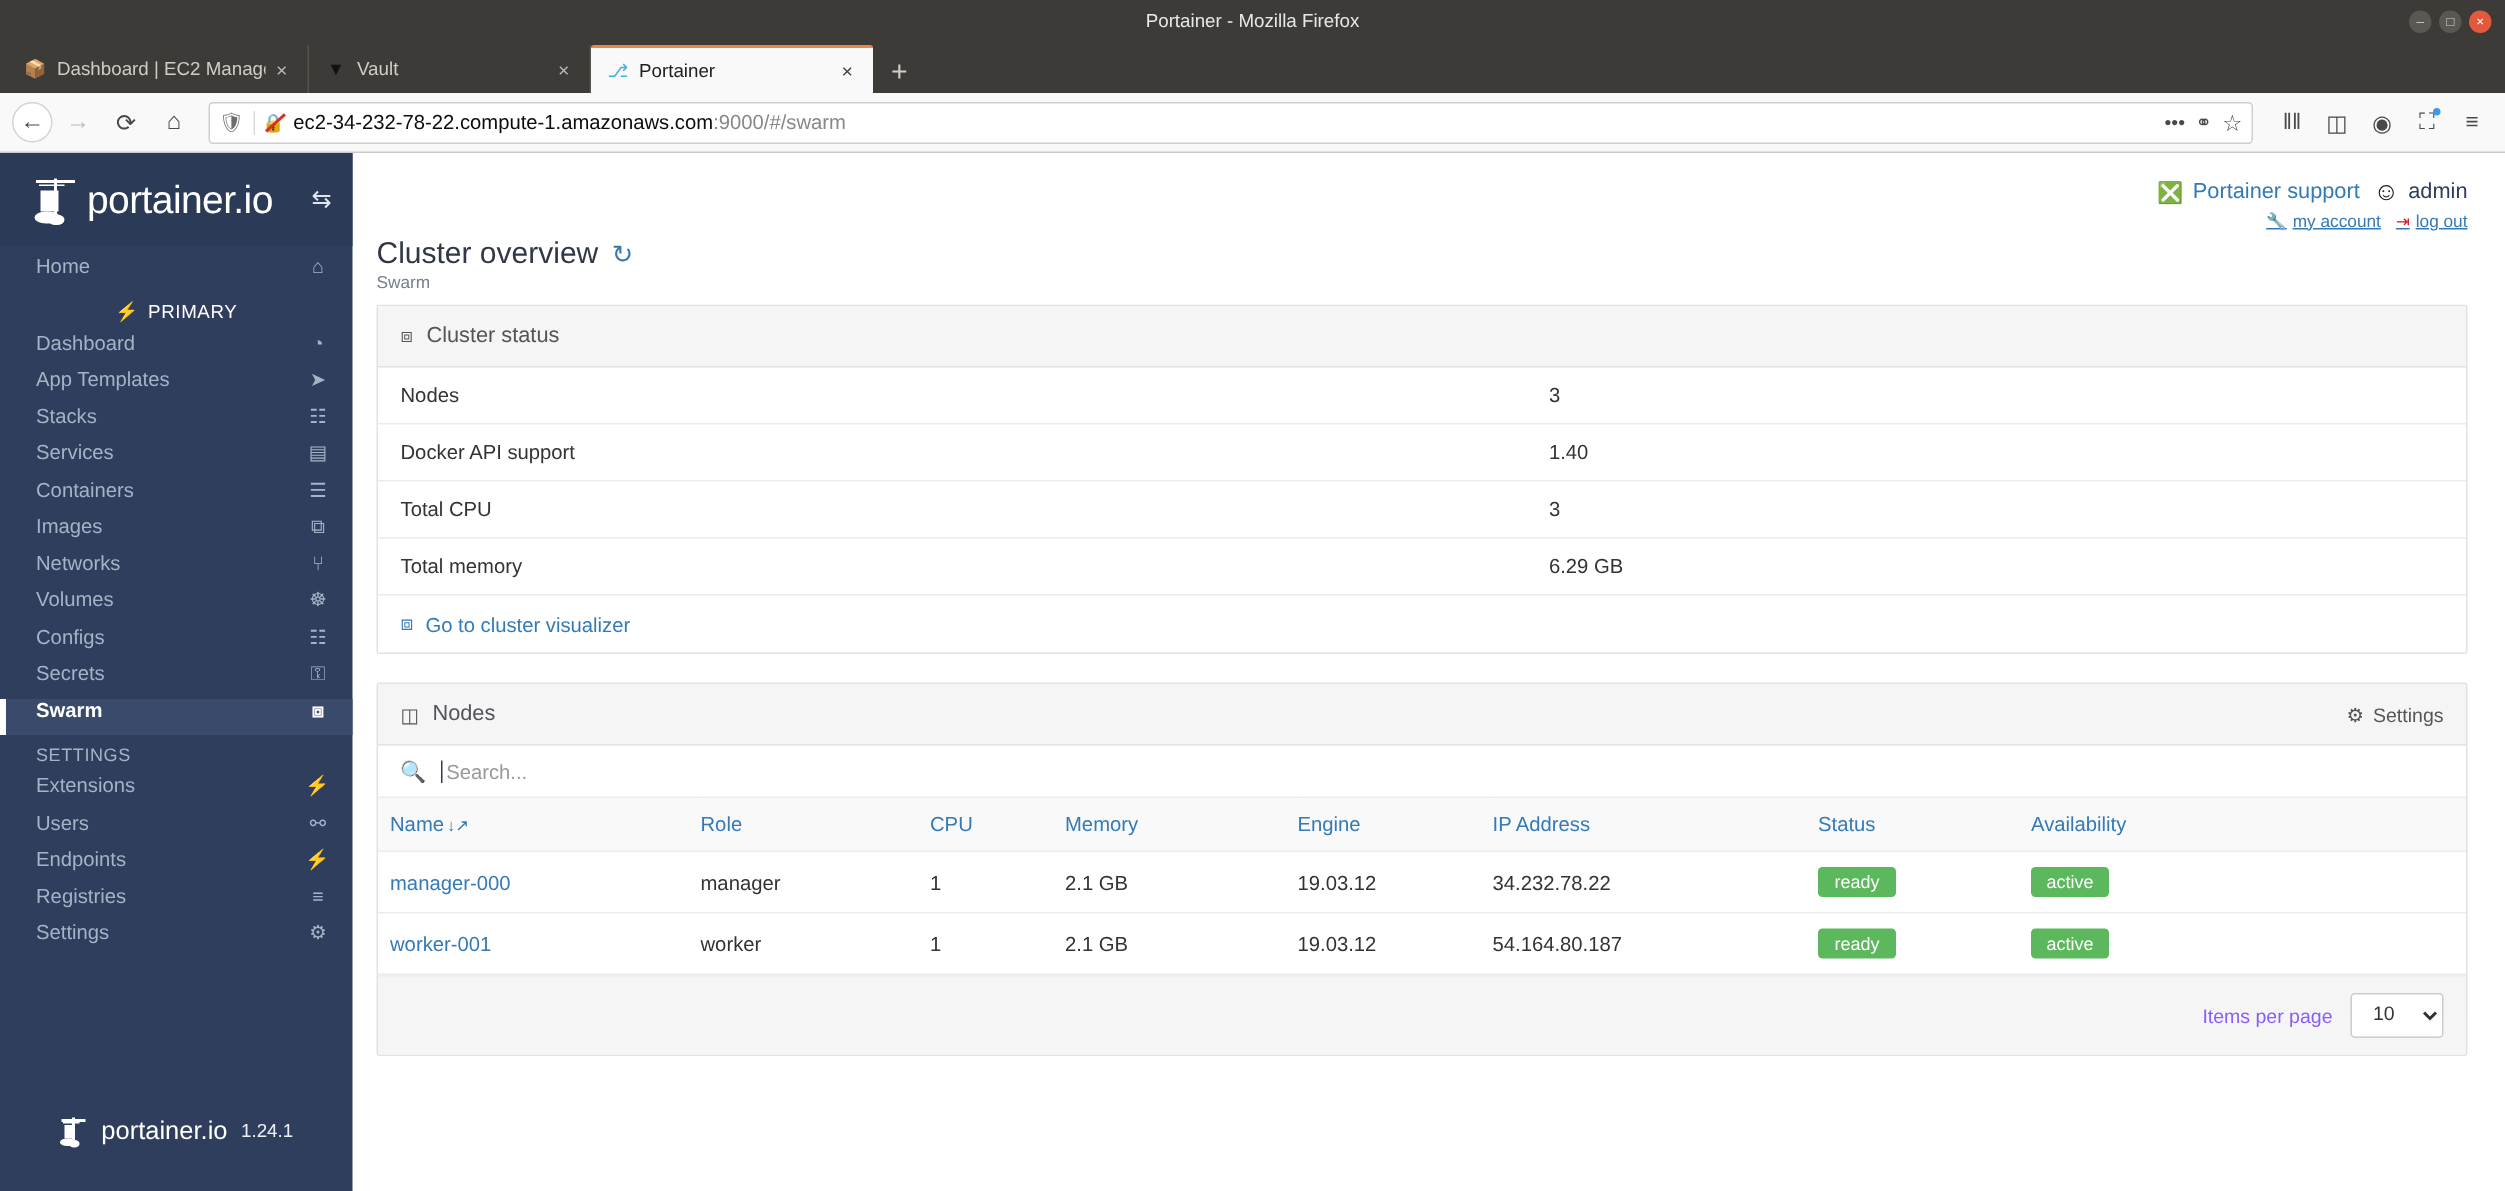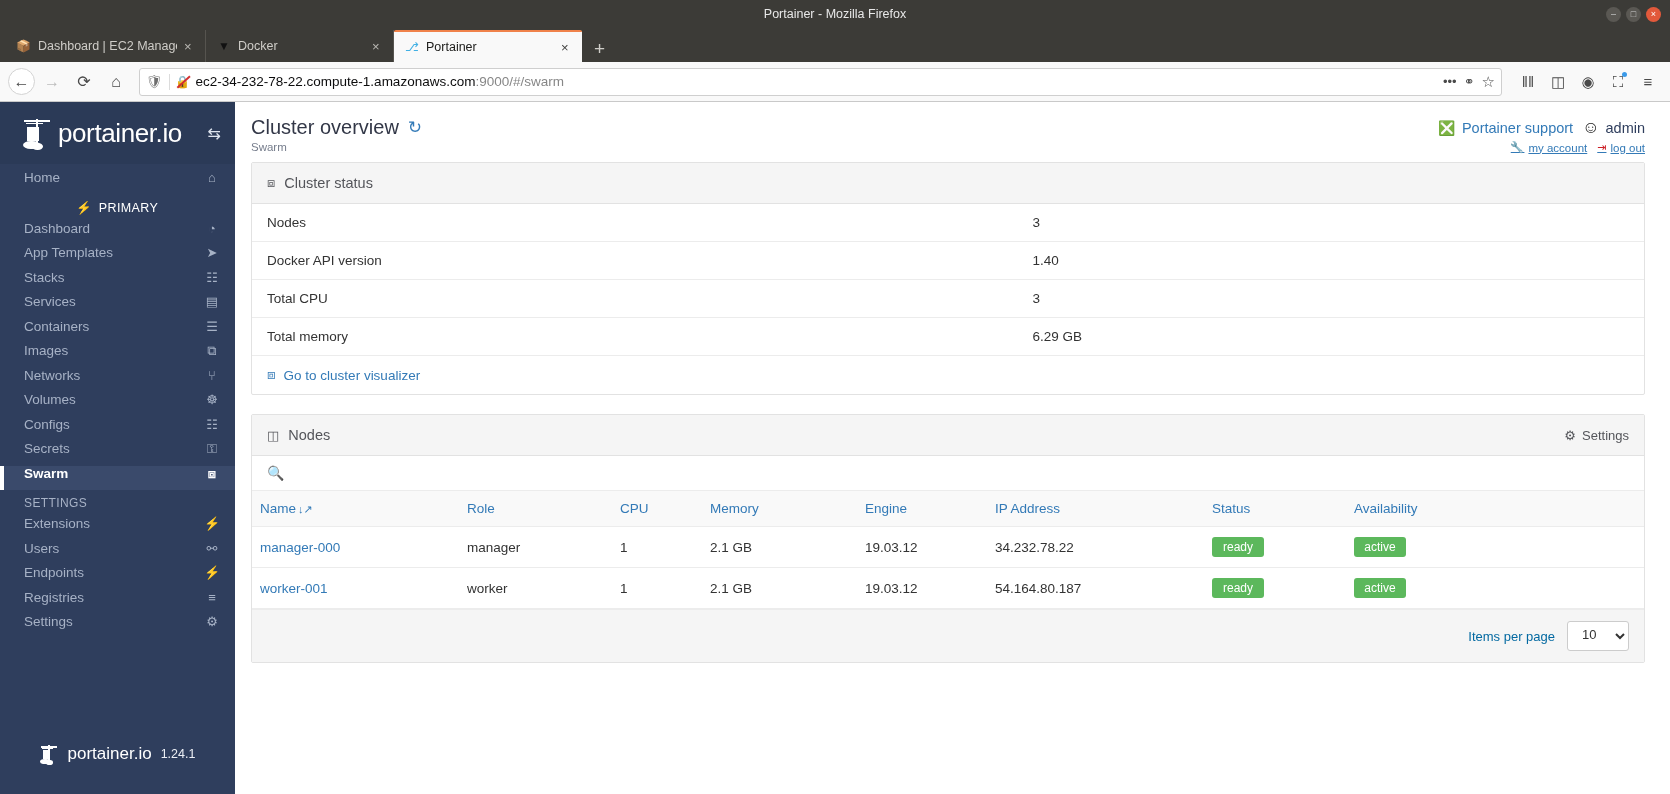--- a/index.html
+++ b/index.html
@@ -117,21 +117,21 @@
   .crane .mast { position:absolute; left:46%; top:8%; width:2px; height:74%; background:#fff; }
   .crane .boom { position:absolute; left:8%; top:12%; width:84%; height:2px; background:#fff; }
   .crane .boom2 { position:absolute; left:14%; top:20%; width:55%; height:1.5px; background:#fff; }
   .crane .cab { position:absolute; left:16%; top:33%; width:40%; height:40%; background:#fff; }
   .crane .cloud { position:absolute; left:4%; bottom:2%; width:56%; height:26%; background:#fff; border-radius:50%; }
   .crane .cloud2 { position:absolute; left:34%; bottom:0%; width:36%; height:22%; background:#fff; border-radius:50%; }
 
   
   .main { flex: 1; min-width: 0; background: #ffffff; display: flex; flex-direction: column; overflow: hidden; }
   .page-head { padding: 14px 25px 8px 16px; display: flex; align-items: flex-start; }
-  .ph-left { flex: 1; }
+  .ph-left { flex: 1; margin-top: 42px; }
   .ph-title { font-size: 20px; color: #323747; display: flex; align-items: center; gap: 9px; }
   .ph-refresh { color: #337ab7; font-size: 17px; }
   .ph-sub { font-size: 11.5px; color: #767d8c; margin-top: 2px; }
   .ph-right { text-align: right; padding-top: 2px; }
   .ph-row1 { display: flex; align-items: center; justify-content: flex-end; gap: 9px; font-size: 14.5px; }
   .support-link { color: #337ab7; display: flex; align-items: center; gap: 6px; }
   .support-ic { color: #cd2027; font-size: 14px; }
   .admin-box { display: flex; align-items: center; gap: 6px; color: #2f3e5d; }
   .admin-ic { font-size: 17px; color: #1a1a1a; }
   .ph-row2 { display: flex; align-items: center; justify-content: flex-end; gap: 10px; margin-top: 3px; font-size: 11.5px; }
@@ -196,21 +196,21 @@
   .col-cpu { width: 90px; }
   .col-mem { width: 155px; }
   .col-engine { width: 130px; }
   .col-ip { width: 217px; }
   .col-status { width: 142px; }
 
   .pagination-row {
     background: #f5f5f5; padding: 11px 15px; display: flex; align-items: center;
     justify-content: flex-end; gap: 12px; border-top: 1px solid #ececec;
   }
-  .ipp-label { font-size: 13px; color: #0369a1; }
+  .ipp-label { font-size: 13px; color: #8b5cf6; }
   .ipp-select {
     font-family: "Liberation Sans", sans-serif; font-size: 13px; color: #333;
     border: 1px solid #ccc; border-radius: 3px; background: #fff;
     padding: 2px 5px 5px 10px; height: 30px; width: 62px;
   }
 </style>
 </head>
 <body>
 
 <div class="browser">
@@ -225,21 +225,21 @@
   </div>
 
   <div class="tabbar">
     <div class="tab inactive">
       <span class="tab-favicon" style="color:#f0a13c;">📦</span>
       <span class="tab-title">Dashboard | EC2 Manage</span>
       <span class="tab-close">×</span>
     </div>
     <div class="tab inactive">
       <span class="tab-favicon" style="color:#111;">▼</span>
-      <span class="tab-title">Docker</span>
+      <span class="tab-title">Vault</span>
       <span class="tab-close">×</span>
     </div>
     <div class="tab active">
       <span class="tab-favicon" style="color:#41b0e4;">⎇</span>
       <span class="tab-title">Portainer</span>
       <span class="tab-close">×</span>
     </div>
     <span class="newtab">+</span>
   </div>
 
@@ -427,21 +427,21 @@
               <span>Cluster status</span>
             </div>
           </div>
           <table class="status-table">
             <tbody>
               <tr>
                 <td class="label">Nodes</td>
                 <td class="value">3</td>
               </tr>
               <tr>
-                <td class="label">Docker API version</td>
+                <td class="label">Docker API support</td>
                 <td class="value">1.40</td>
               </tr>
               <tr>
                 <td class="label">Total CPU</td>
                 <td class="value">3</td>
               </tr>
               <tr>
                 <td class="label">Total memory</td>
                 <td class="value">6.29 GB</td>
               </tr>
@@ -466,20 +466,21 @@
             <div class="panel-head-right">
               <a class="settings-link">
                 <span>⚙</span>
                 <span>Settings</span>
               </a>
             </div>
           </div>
 
           <div class="search-row">
             <span class="search-ic">🔍</span>
+            <input class="search-input" type="text" placeholder="Search..." style="">
           </div>
 
           <table class="nodes-table">
             <thead>
               <tr>
                 <th class="col-name">
                   <span>Name</span><span class="sort-ic">↓↗</span>
                 </th>
                 <th class="col-role">Role</th>
                 <th class="col-cpu">CPU</th>

